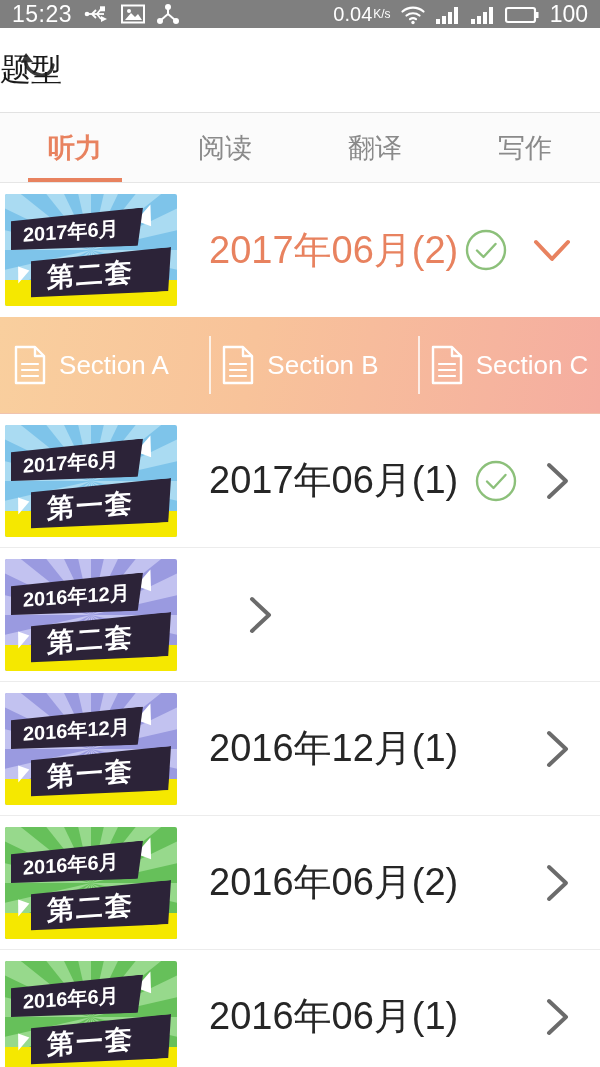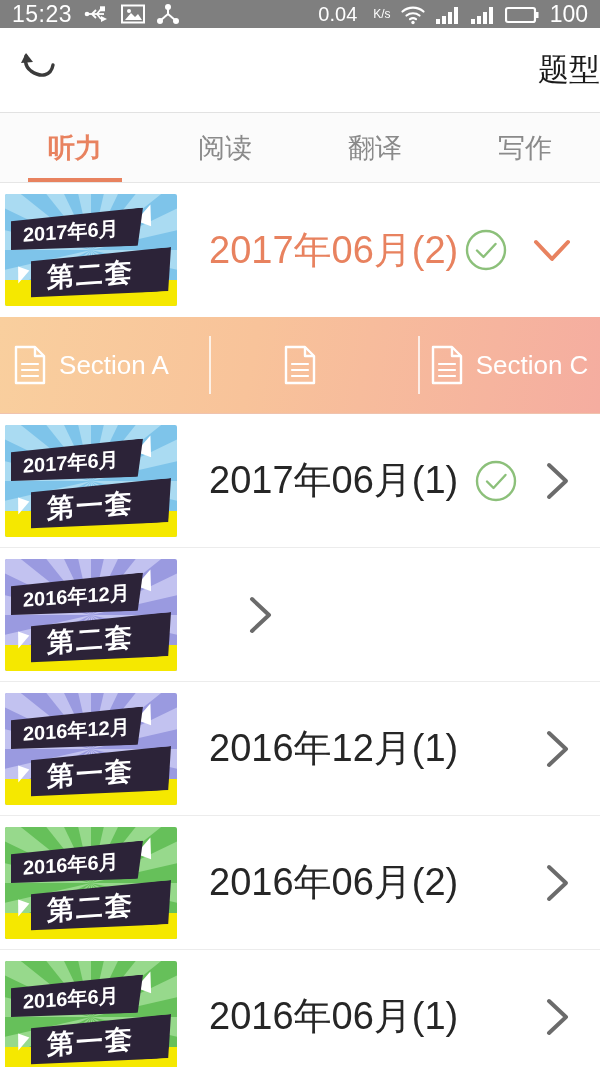--- a/index.html
+++ b/index.html
@@ -16,42 +16,41 @@
     background:#7f7f7f;
     display:flex; align-items:center;
     padding:0 12px;
     color:#ffffff;
   }
   .sb-time{ font-size:23px; letter-spacing:.5px; }
   .sb-left-icons{ display:flex; align-items:center; gap:11px; margin-left:12px; }
   .sb-spacer{ flex:1; }
   .sb-right{ display:flex; align-items:center; gap:9px; }
   .sb-rate{ font-size:20px; display:flex; align-items:center; }
-  .sb-rate .unit{ font-size:12px; margin-left:16px; }
+  .sb-rate .unit{ font-size:12px; margin-left:1px; }
   .sb-batt-num{ font-size:23px; margin-left:2px; }
 
   
   .titlebar{
     height:85px; width:100%;
     background:#ffffff;
     border-bottom:1px solid #e2e2e2;
     display:flex; align-items:center;
     position:relative;
   }
   .back-btn{
     width:84px; height:100%;
     display:flex; align-items:center; justify-content:center;
     cursor:pointer;
   }
   .page-title{
     position:absolute; left:0; right:0;
-    text-align:right;
+    text-align:left;
     font-size:31px; color:#1a1a1a;
     pointer-events:none;
-    padding-left:32px;
   }
 
   
   .tabbar{
     height:70px; width:100%;
     background:#fbfbfb;
     display:flex;
     border-bottom:1px solid #e6e6e6;
   }
   .tab{
@@ -311,20 +310,21 @@
           <path d="M9 19 H25 M9 25 H25 M9 31 H25" stroke="#ffffff" stroke-width="2.2" stroke-linecap="round"></path>
         </svg>
         <span class="s-label">Section A</span>
       </div>
       <div class="section">
         <svg class="doc-icon" viewBox="0 0 34 40">
           <path d="M3 2 H22 L31 11 V38 H3 Z" fill="none" stroke="#ffffff" stroke-width="2.4" stroke-linejoin="round"></path>
           <path d="M22 2 V11 H31" fill="none" stroke="#ffffff" stroke-width="2.4" stroke-linejoin="round"></path>
           <path d="M9 19 H25 M9 25 H25 M9 31 H25" stroke="#ffffff" stroke-width="2.2" stroke-linecap="round"></path>
         </svg>
+        <span class="s-label">Section B</span>
       </div>
       <div class="section">
         <svg class="doc-icon" viewBox="0 0 34 40">
           <path d="M3 2 H22 L31 11 V38 H3 Z" fill="none" stroke="#ffffff" stroke-width="2.4" stroke-linejoin="round"></path>
           <path d="M22 2 V11 H31" fill="none" stroke="#ffffff" stroke-width="2.4" stroke-linejoin="round"></path>
           <path d="M9 19 H25 M9 25 H25 M9 31 H25" stroke="#ffffff" stroke-width="2.2" stroke-linecap="round"></path>
         </svg>
         <span class="s-label">Section C</span>
       </div>
     </div>

